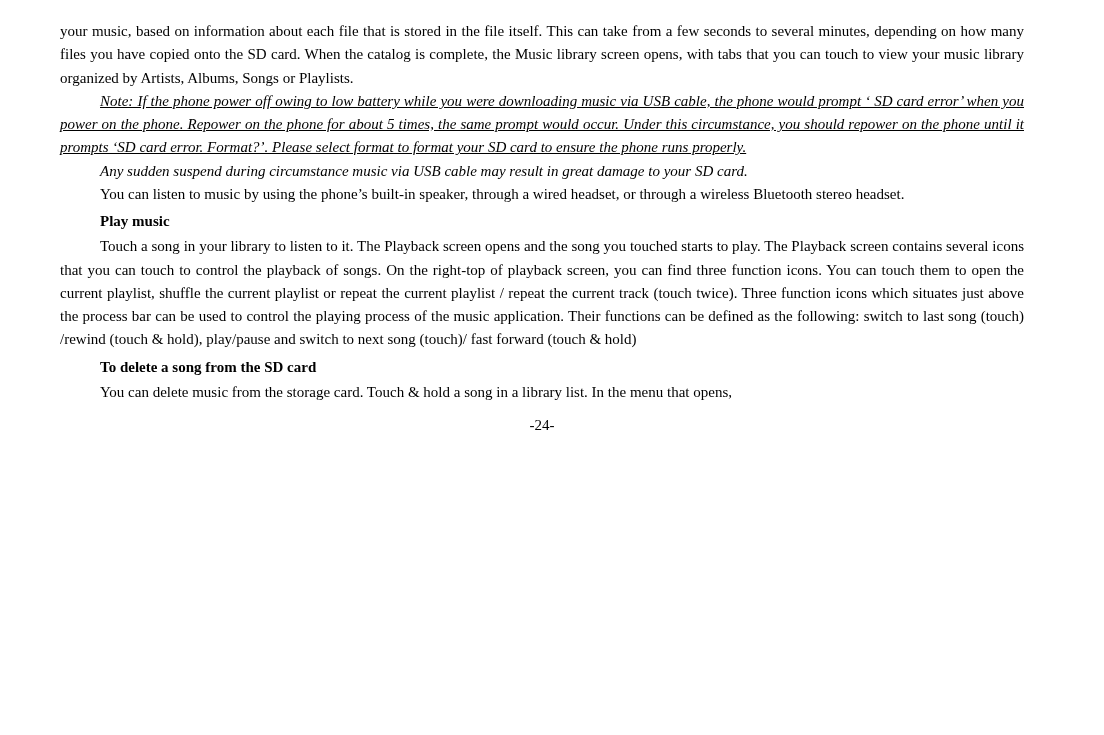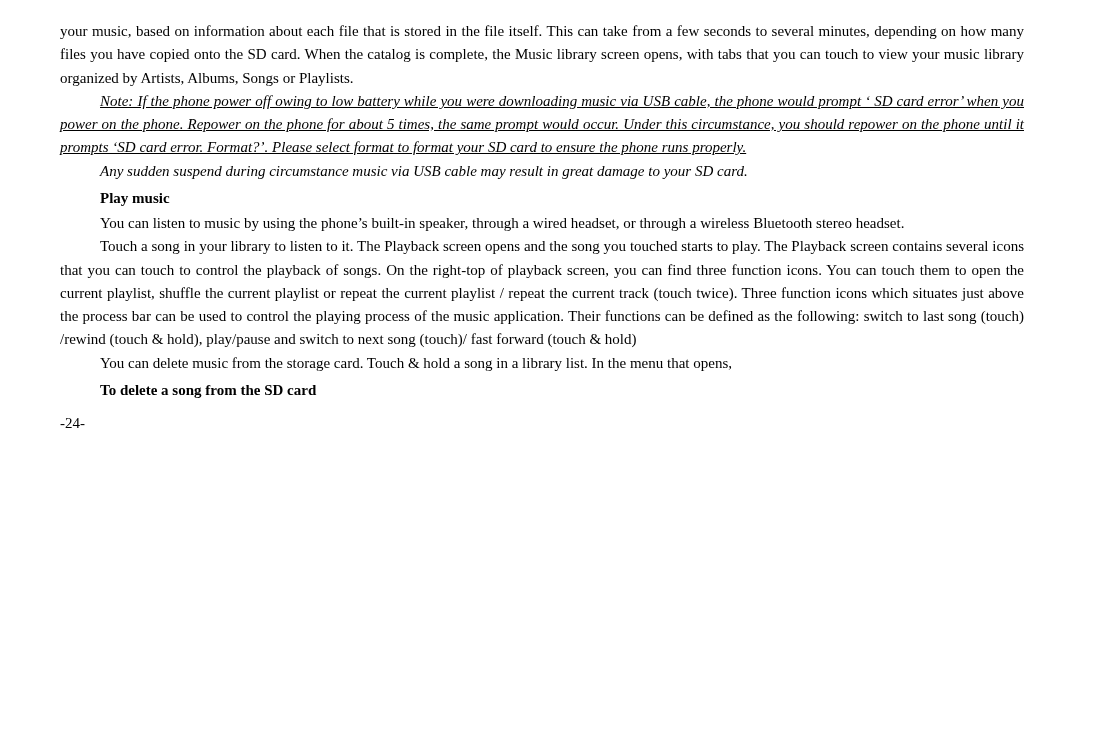--- a/index.html
+++ b/index.html
@@ -43,21 +43,21 @@
 
     .section-heading-strong {
       font-weight: bold;
       text-indent: 40px;
       display: block;
       margin-top: 4px;
       margin-bottom: 2px;
     }
 
     .page-number {
-      text-align: left;
+      text-align: center;
       margin-top: 10px;
       font-size: 15px;
     }
 
     p {
       text-align: justify;
       margin-bottom: 0;
     }
 
     .indent {
@@ -72,28 +72,28 @@
   <p class="main-text">your music, based on information about each file that is stored in the file itself. This can take from a few seconds to several minutes, depending on how many files you have copied onto the SD card. When the catalog is complete, the Music library screen opens, with tabs that you can touch to view your music library organized by Artists, Albums, Songs or Playlists.</p>
 
   <p class="main-text indent" style="margin-top:0;text-decoration:underline;">
     <em>Note: If the phone power off owing to low battery while you were downloading music via USB cable, the phone would prompt ‘ SD card error’ when you power on the phone. Repower on the phone for about 5 times, the same prompt would occur. Under this circumstance, you should repower on the phone until it prompts ‘SD card error. Format?’. Please select format to format your SD card to ensure the phone runs properly.</em>
   </p>
 
   <p class="main-text indent" style="margin-top:0;">
     <em>Any sudden suspend during circumstance music via USB cable may result in great damage to your SD card.</em>
   </p>
 
+  <p class="main-text indent">You can listen to music by using the phone’s built-in speaker, through a wired headset, or through a wireless Bluetooth stereo headset.</p>
+
   <p class="main-text" style="margin-top:4px;">
     <span class="section-heading" style="text-indent:40px; display:block;">Play music</span>
   </p>
 
-  <p class="main-text indent">You can listen to music by using the phone’s built-in speaker, through a wired headset, or through a wireless Bluetooth stereo headset.</p>
-
   <p class="main-text indent" style="margin-top:0;">Touch a song in your library to listen to it. The Playback screen opens and the song you touched starts to play. The Playback screen contains several icons that you can touch to control the playback of songs. On the right-top of playback screen, you can find three function icons. You can touch them to open the current playlist, shuffle the current playlist or repeat the current playlist / repeat the current track (touch twice). Three function icons which situates just above the process bar can be used to control the playing process of the music application. Their functions can be defined as the following: switch to last song (touch) /rewind (touch &amp; hold), play/pause and switch to next song (touch)/ fast forward (touch &amp; hold)</p>
-
-  <p class="main-text indent">You can delete music from the storage card. Touch &amp; hold a song in a library list. In the menu that opens,</p>
 
   <p class="main-text" style="margin-top:4px;">
     <span class="section-heading-strong" style="text-indent:40px; display:block;">To delete a song from the SD card</span>
   </p>
 
+  <p class="main-text indent">You can delete music from the storage card. Touch &amp; hold a song in a library list. In the menu that opens,</p>
+
   <div class="page-number">-24-</div>
 </div>
 
 </body></html>

